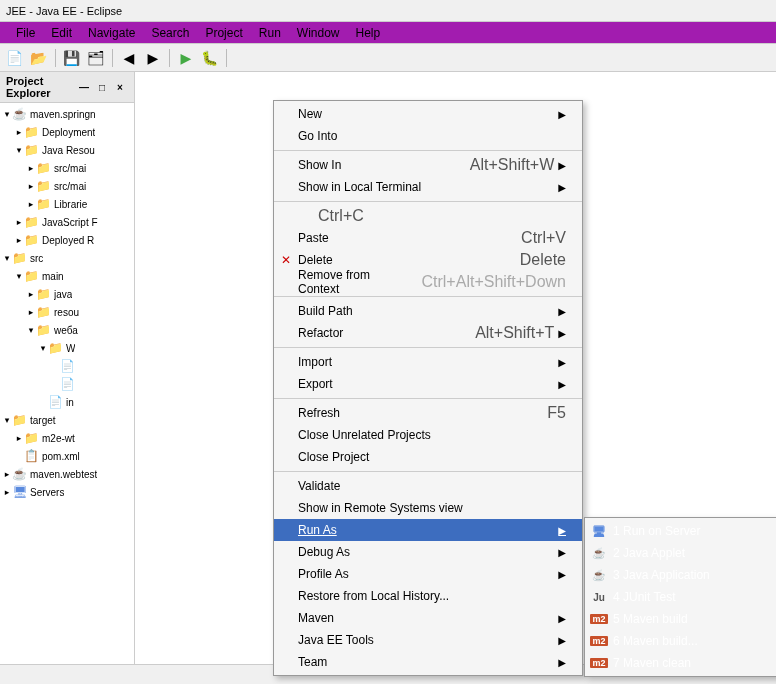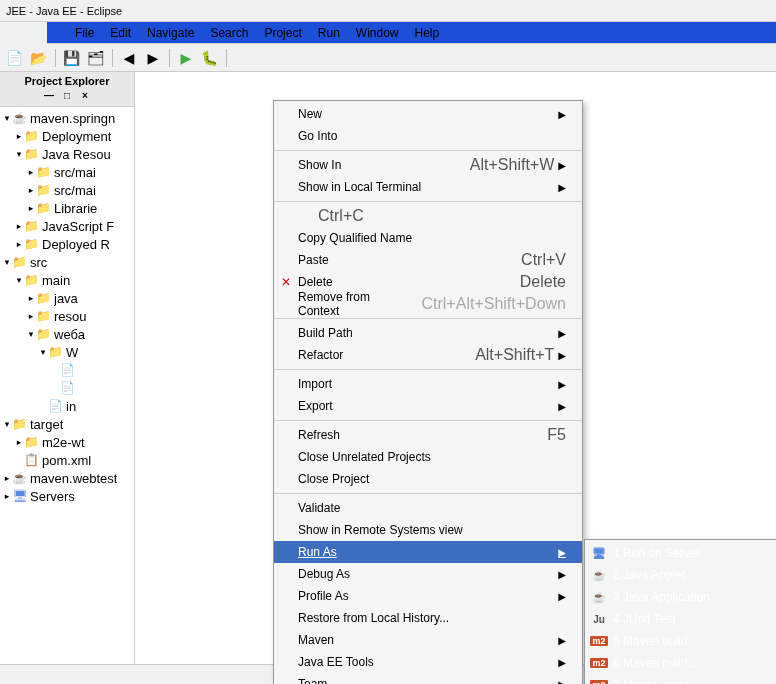--- a/index.html
+++ b/index.html
@@ -18,27 +18,26 @@
       height: 22px;
       display: flex;
       align-items: center;
       padding: 0 6px;
       border-bottom: 1px solid #ccc;
       font-size: 11px;
     }
 
     
     .menu-bar {
-      background: #1d4ed8;
+      background: #a21caf;
       height: 22px;
       display: flex;
       align-items: center;
-      padding: 0 20px;
+      padding: 0 8px;
       border-bottom: 1px solid #ccc;
-      margin-left: 47px;
     }
     .menu-item {
       padding: 2px 8px;
       cursor: pointer;
       font-size: 12px;
     }
 
     
     .toolbar {
       background: #f0f0f0;
@@ -78,21 +77,20 @@
 
     .panel-header {
       background: #e8e8e8;
       border-bottom: 1px solid #ccc;
       padding: 3px 6px;
       display: flex;
       align-items: center;
       justify-content: space-between;
       font-size: 11px;
       font-weight: bold;
-      flex-direction: column;
     }
     .panel-header-icons {
       display: flex;
       gap: 2px;
     }
     .panel-header-icon {
       width: 16px;
       height: 16px;
       display: flex;
       align-items: center;
@@ -127,21 +125,21 @@
     .folder-icon {
       width: 16px;
       height: 16px;
       display: inline-flex;
       align-items: center;
       justify-content: center;
       margin-right: 2px;
       flex-shrink: 0;
     }
     .item-label {
-      font-size: 13px;
+      font-size: 10px;
       overflow: hidden;
       text-overflow: ellipsis;
     }
 
     
     .right-panel {
       flex: 1;
       background: #fff;
       position: relative;
     }
@@ -438,23 +436,20 @@
         </div>
         <div class="cm-item">
           <span class="cm-item-label">Show in Local Terminal</span>
           <span class="cm-arrow">▶</span>
         </div>
         <div class="cm-separator"></div>
         <div class="cm-item">
           <span class="cm-item-shortcut">Ctrl+C</span>
         </div>
         <div class="cm-item">
-          <span class="cm-item-label">Copy Qualified Name</span>
-        </div>
-        <div class="cm-item">
           <span class="cm-item-label">Paste</span>
           <span class="cm-item-shortcut">Ctrl+V</span>
         </div>
         <div class="cm-item">
           <span class="cm-item-icon" style="color:#c00;">✕</span>
           <span class="cm-item-label">Delete</span>
           <span class="cm-item-shortcut">Delete</span>
         </div>
         <div class="cm-item disabled">
           <span class="cm-item-label" style="color:#000000;">Remove from Context</span>

